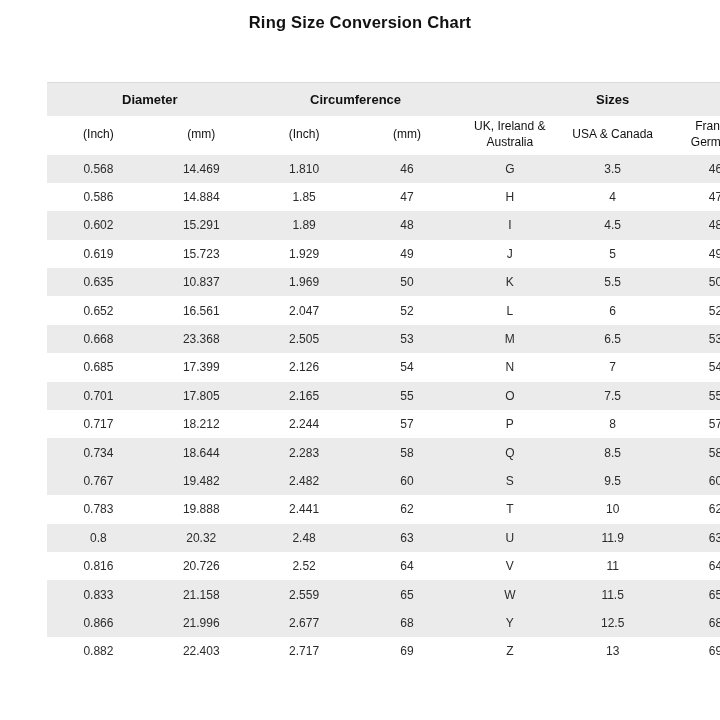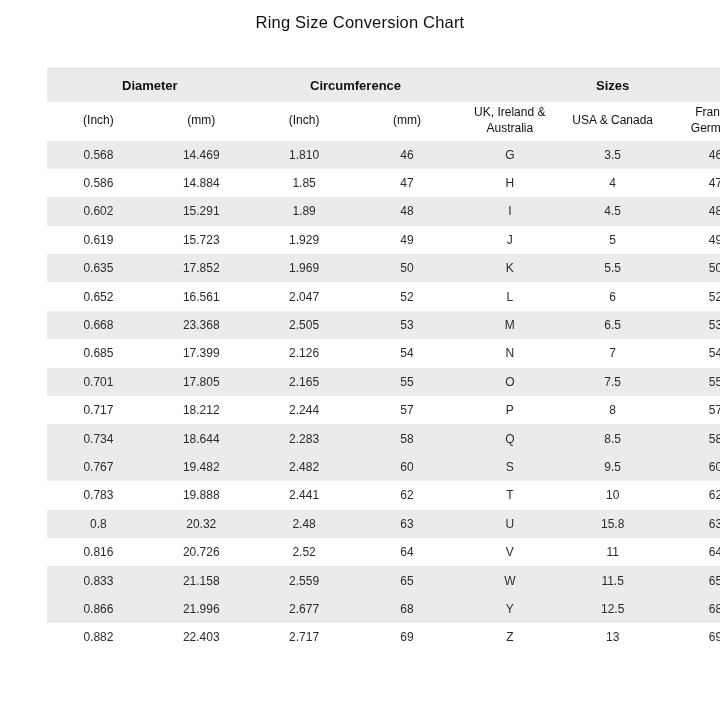--- a/index.html
+++ b/index.html
@@ -6,22 +6,22 @@
   html, body {
     margin: 0; padding: 0;
     width: 720px; height: 720px;
     background: var(--background, #fff);
     font-family: "Liberation Sans", sans-serif;
     color: var(--body-text, #2b2b2b);
   }
   .page { width: 720px; height: 720px; overflow: hidden; }
   .title {
     margin: 0; padding: 13px 0 0;
-    height: 68px;
-    font-size: 16.5px; font-weight: 400;
+    height: 82px;
+    font-size: 16.5px; font-weight: 700;
     text-align: center;
     color: var(--header-text, #111);
     letter-spacing: 0.2px;
   }
   table.conv-table {
     width: 720px;
     border-collapse: collapse;
     table-layout: fixed;
     margin-left: 47px;
   }
@@ -115,21 +115,21 @@
           <td>0.619</td>
           <td>15.723</td>
           <td>1.929</td>
           <td>49</td>
           <td>J</td>
           <td>5</td>
           <td>49</td>
         </tr>
         <tr class="stripe">
           <td>0.635</td>
-          <td>17.852</td>
+          <td>10.837</td>
           <td>1.969</td>
           <td>50</td>
           <td>K</td>
           <td>5.5</td>
           <td>50</td>
         </tr>
         <tr>
           <td>0.652</td>
           <td>16.561</td>
           <td>2.047</td>
@@ -200,21 +200,21 @@
           <td>T</td>
           <td>10</td>
           <td>62</td>
         </tr>
         <tr class="stripe">
           <td>0.8</td>
           <td>20.32</td>
           <td>2.48</td>
           <td>63</td>
           <td>U</td>
-          <td>15.8</td>
+          <td>11.9</td>
           <td>63</td>
         </tr>
         <tr>
           <td>0.816</td>
           <td>20.726</td>
           <td>2.52</td>
           <td>64</td>
           <td>V</td>
           <td>11</td>
           <td>64</td>

